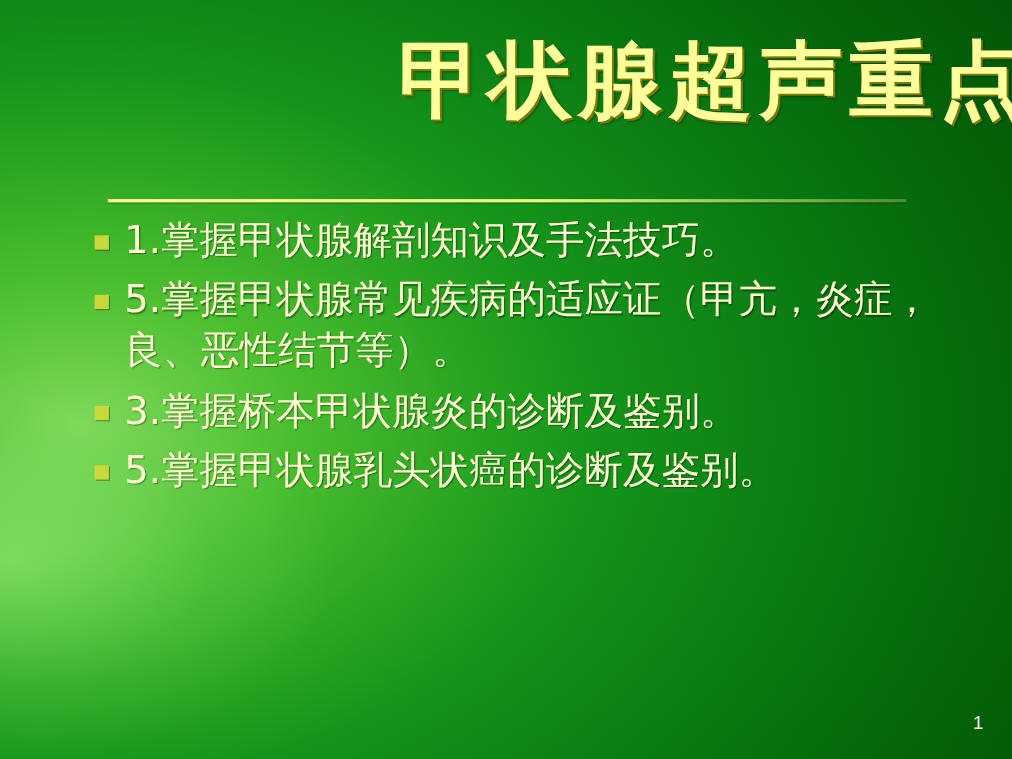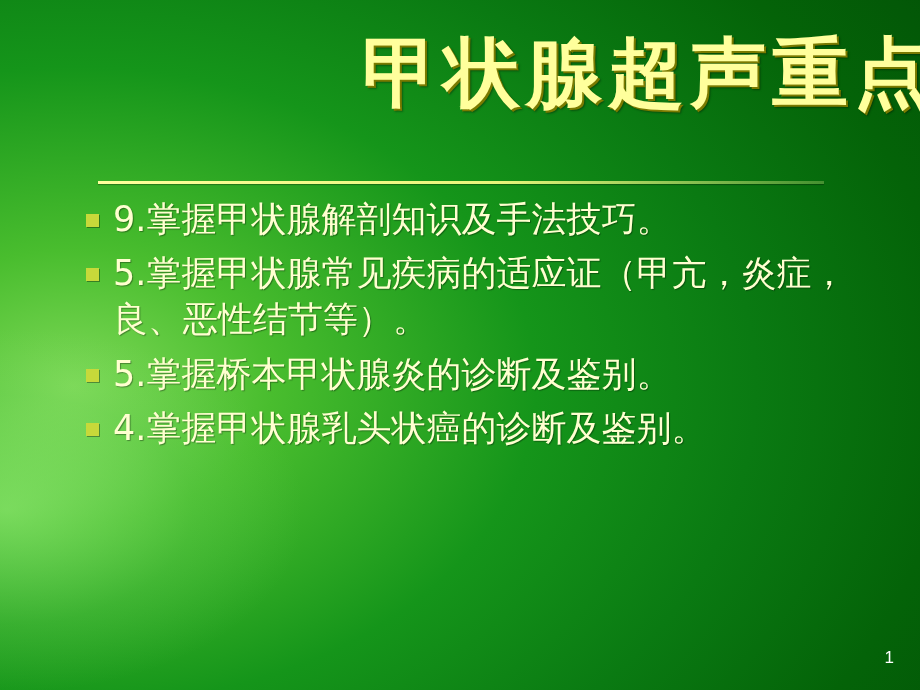--- a/index.html
+++ b/index.html
@@ -103,36 +103,36 @@
   <div class="glow"></div>
 
   <div class="title">甲状腺超声重点</div>
 
   <div class="divider"></div>
 
   <div class="bullets">
 
     <div class="bullet-row">
       <span class="bullet-marker"></span>
-      <span class="bullet-text">9.掌握甲状腺解剖知识及手法技巧。</span>
+      <span class="bullet-text">1.掌握甲状腺解剖知识及手法技巧。</span>
     </div>
 
     <div class="bullet-row">
       <span class="bullet-marker"></span>
       <span class="bullet-text">5.掌握甲状腺常见疾病的适应证（甲亢，炎症，良、恶性结节等）。</span>
     </div>
 
     <div class="bullet-row">
       <span class="bullet-marker"></span>
-      <span class="bullet-text">5.掌握桥本甲状腺炎的诊断及鉴别。</span>
+      <span class="bullet-text">3.掌握桥本甲状腺炎的诊断及鉴别。</span>
     </div>
 
     <div class="bullet-row">
       <span class="bullet-marker"></span>
-      <span class="bullet-text">4.掌握甲状腺乳头状癌的诊断及鉴别。</span>
+      <span class="bullet-text">5.掌握甲状腺乳头状癌的诊断及鉴别。</span>
     </div>
 
 
   </div>
 
   <div class="page-number">1</div>
 
 </div>
 
 </body></html>

